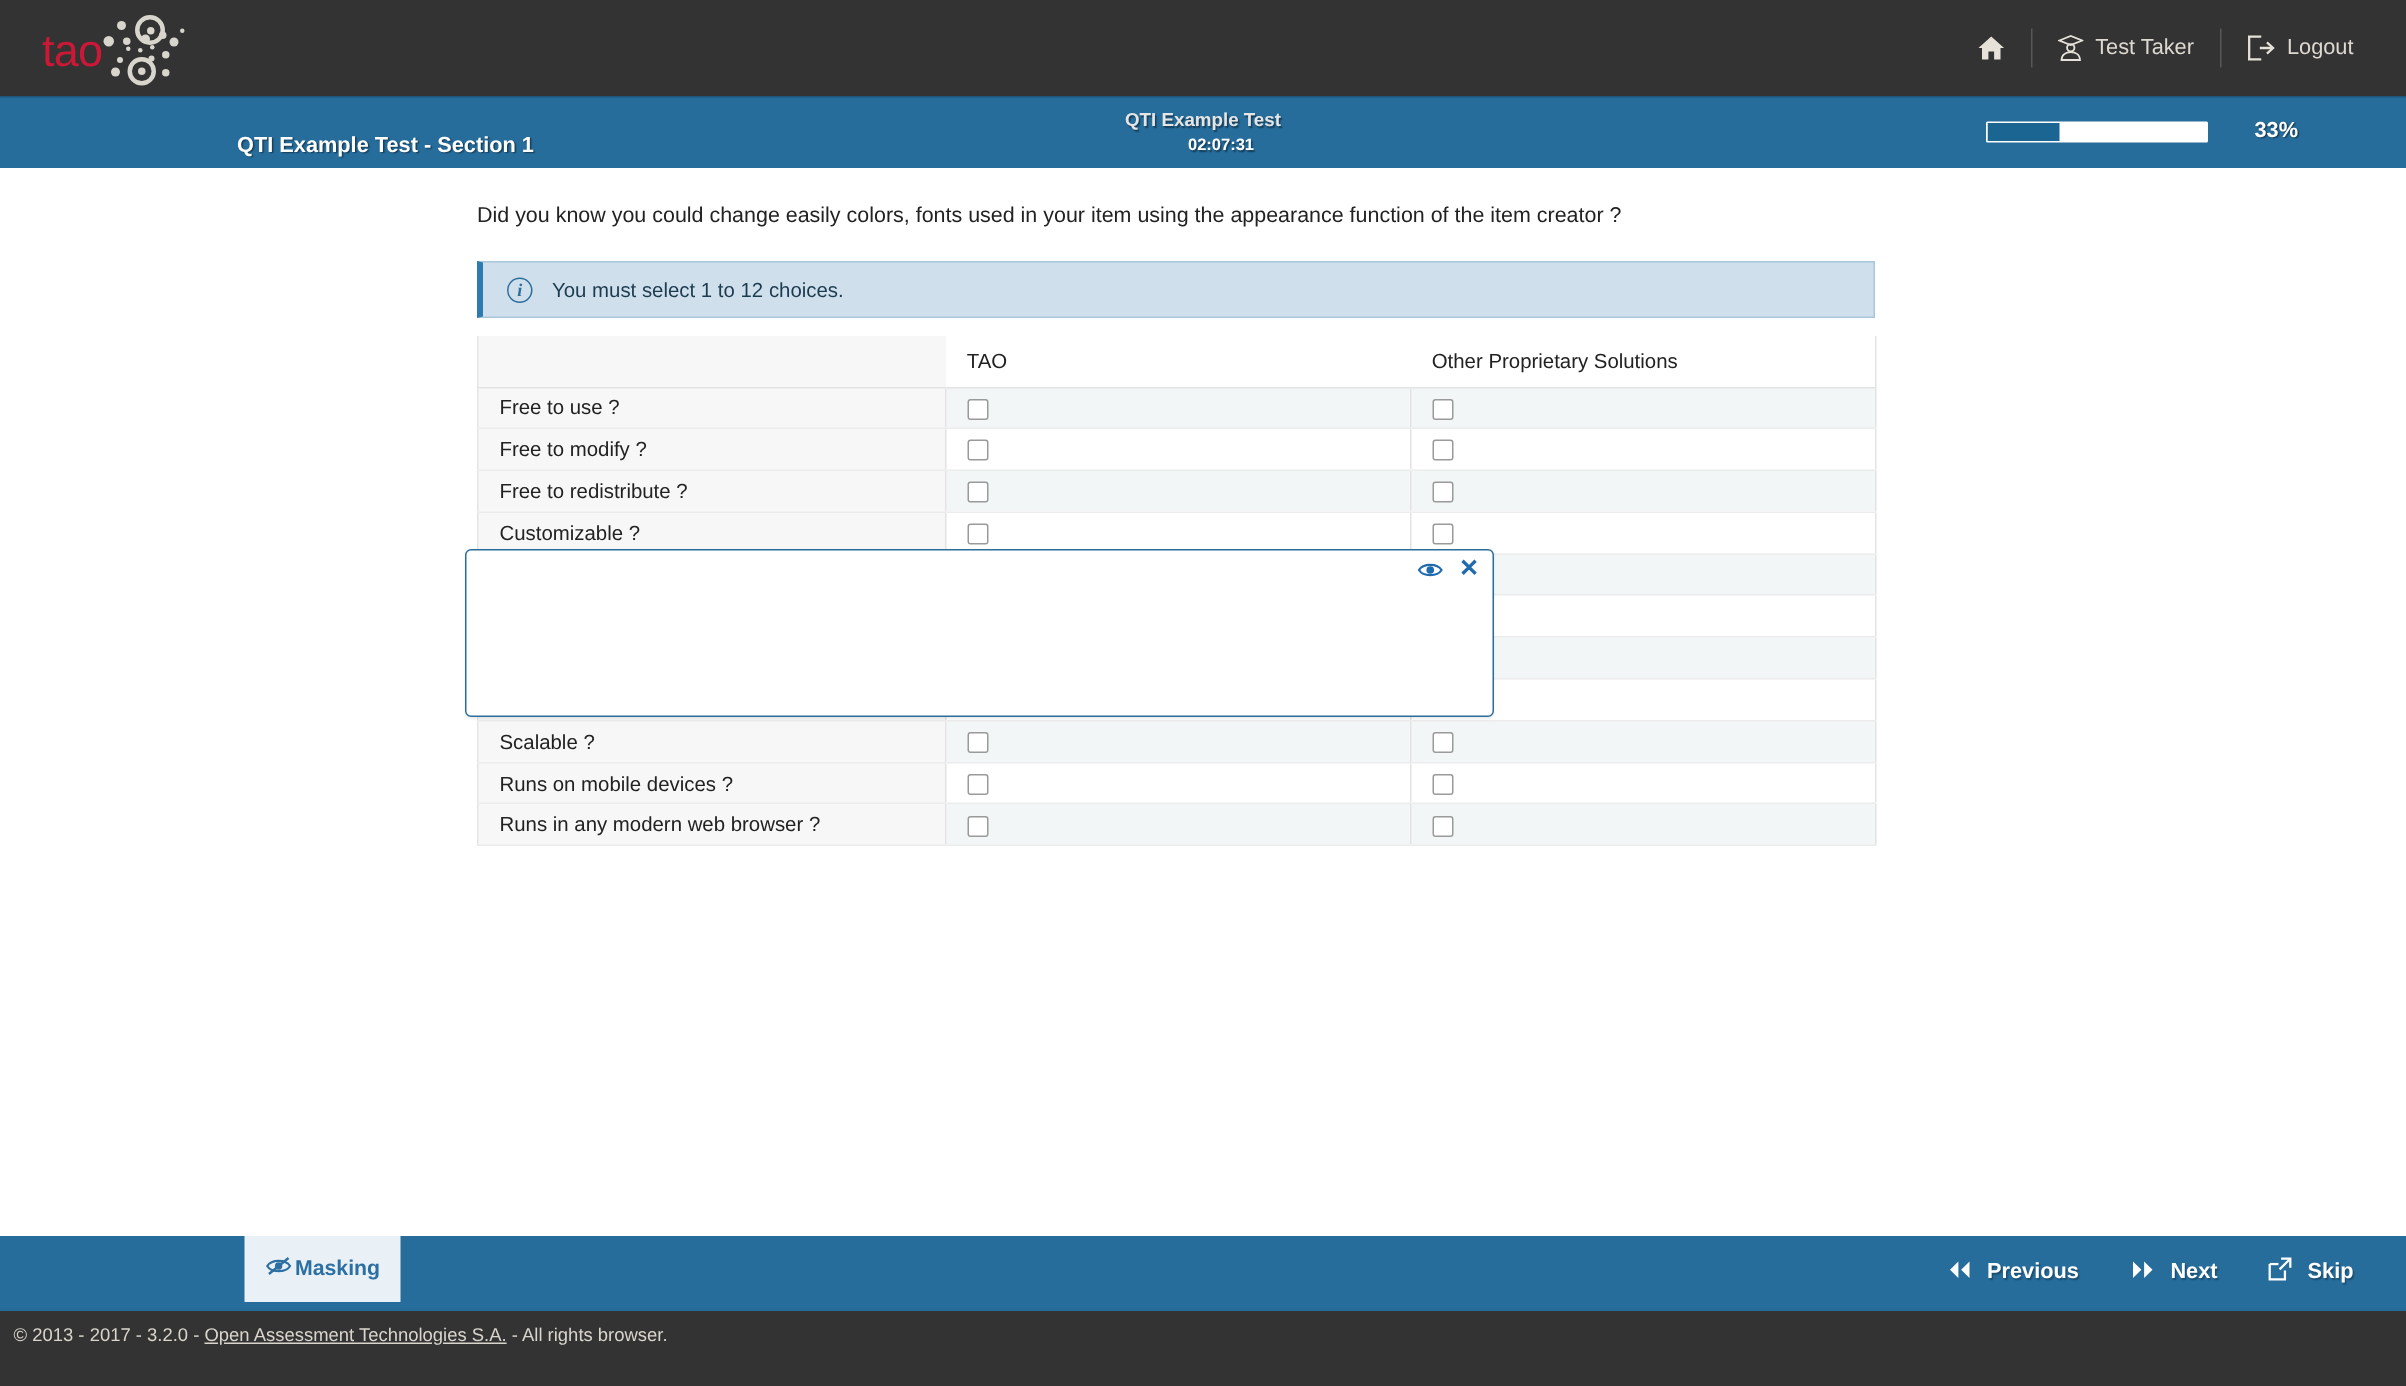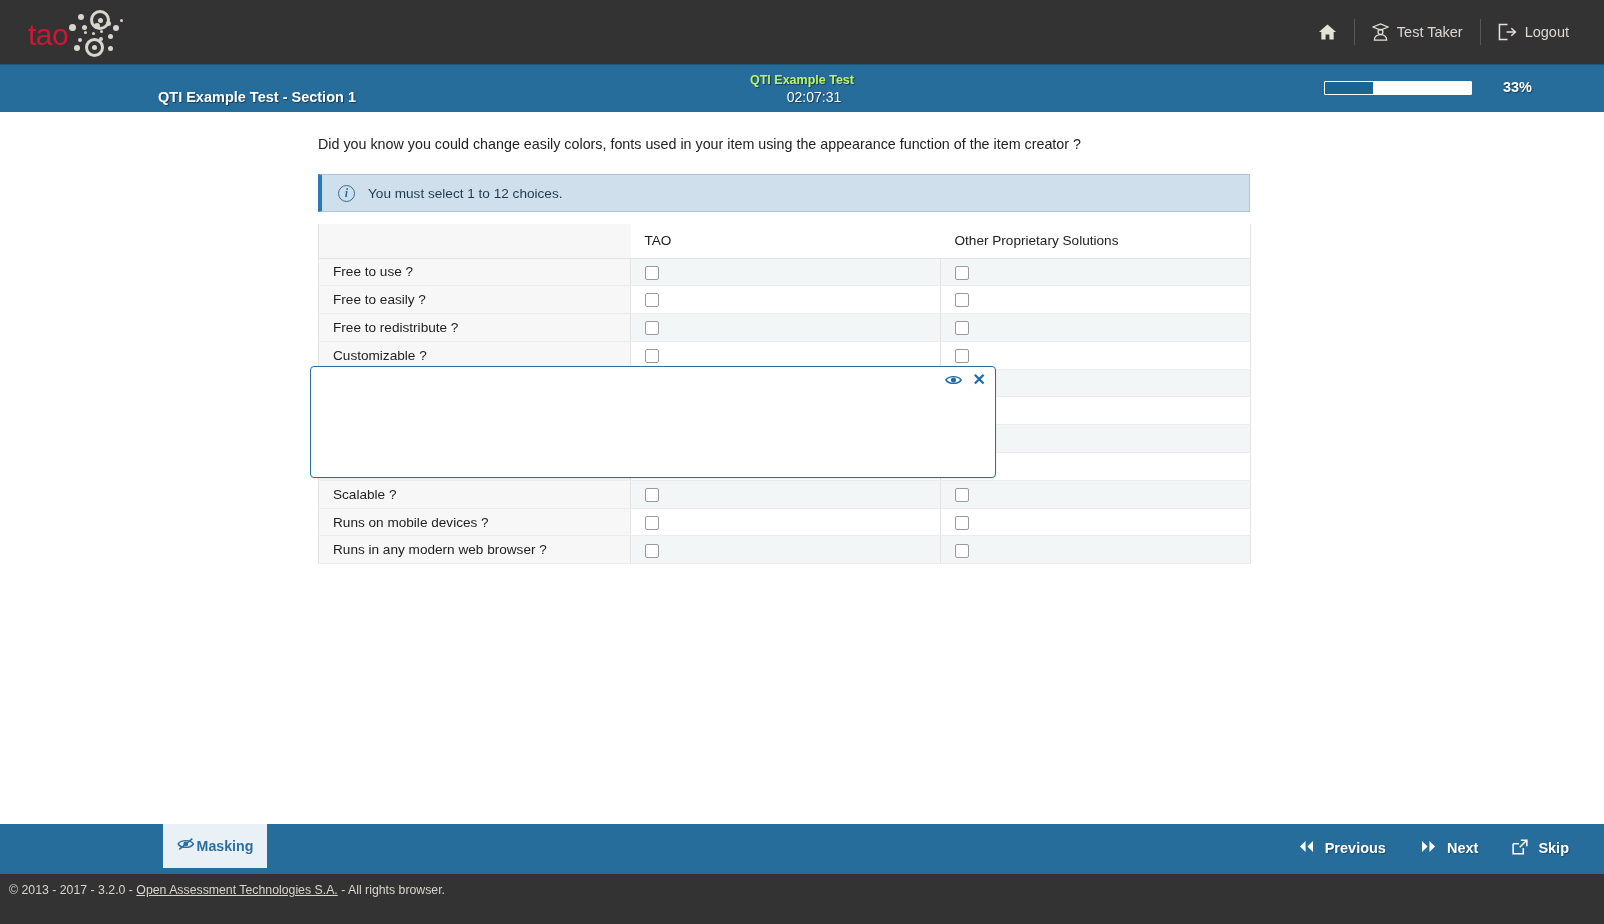--- a/index.html
+++ b/index.html
@@ -60,25 +60,25 @@
     position: absolute; left: 158px; top: 14px;
     color: #ffffff; font-size: 14.5px; font-weight: bold;
     text-shadow: 1px 1px 1px rgba(0,0,0,.45);
     margin-top: 10px;
   }
   #test-center {
     position: absolute; left: 0; top: 7px; width: 1604px;
     text-align: center; pointer-events: none;
   }
   #test-name {
-    color: #bef264; font-size: 12.5px; font-weight: bold; line-height: 16px;
+    color: #e5e5e5; font-size: 12.5px; font-weight: bold; line-height: 16px;
     text-shadow: 1px 1px 1px rgba(0,0,0,.45);
   }
   #test-timer {
-    color: #ffffff; font-size: 14px; font-weight: normal; line-height: 18px;
+    color: #ffffff; font-size: 11px; font-weight: bold; line-height: 18px;
     text-shadow: 1px 1px 1px rgba(0,0,0,.45);
     margin-left: 24px;
   }
   #progress-wrap {
     position: absolute; right: 132px; top: 81px;
     width: 148px; height: 14px;
     background: #ffffff; border: 1px solid #ffffff;
     border-radius: 1px; overflow: hidden;
   }
   #progress-bar {
@@ -318,21 +318,21 @@
         <th>Other Proprietary Solutions</th>
       </tr>
     </thead>
     <tbody id="table-body">
         <tr>
           <td class="lbl">Free to use ?</td>
           <td class="cell"><span class="cbx"></span></td>
           <td class="cell"><span class="cbx"></span></td>
         </tr>
         <tr>
-          <td class="lbl">Free to easily ?</td>
+          <td class="lbl">Free to modify ?</td>
           <td class="cell"><span class="cbx"></span></td>
           <td class="cell"><span class="cbx"></span></td>
         </tr>
         <tr>
           <td class="lbl">Free to redistribute ?</td>
           <td class="cell"><span class="cbx"></span></td>
           <td class="cell"><span class="cbx"></span></td>
         </tr>
         <tr>
           <td class="lbl">Customizable ?</td>

